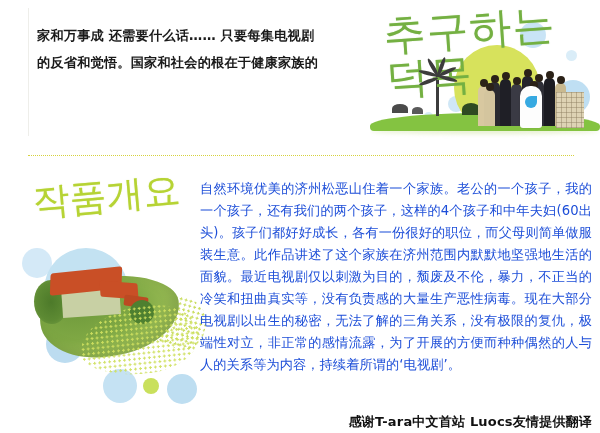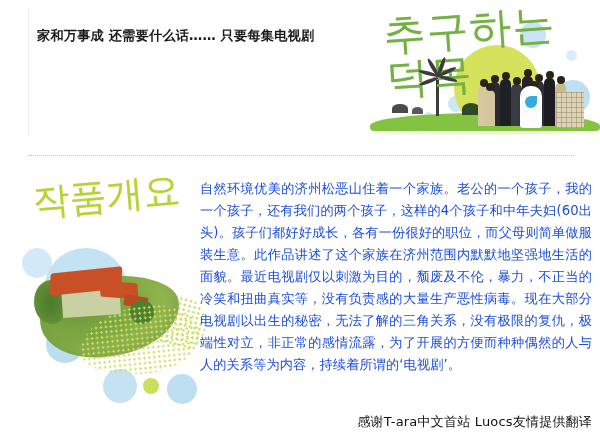--- a/index.html
+++ b/index.html
@@ -340,21 +340,21 @@
     letter-spacing: .4px;
     color: #111111;
     line-height: 11px;
     margin-top: 1px;
     white-space: nowrap;
   }
   #credit-line {
     position: absolute;
     right: 8px; top: 31px;
     font-size: 13px;
-    font-weight: normal;
+    font-weight: bold;
     color: #111111;
     letter-spacing: .2px;
     white-space: nowrap;
   }
 </style>
 </head>
 <body>
 
 <div id="page">
     <div class="blob" style="left: 22px; top: 248px; width: 30px; height: 30px; background: rgb(207, 231, 246); opacity: 0.9;"></div>
@@ -368,20 +368,21 @@
     <div class="blob" style="left: 556px; top: 80px; width: 34px; height: 34px; background: rgb(188, 221, 242); opacity: 0.95;"></div>
     <div class="blob" style="left: 566px; top: 50px; width: 11px; height: 11px; background: rgb(216, 236, 248); opacity: 0.95;"></div>
     <div class="blob" style="left: 520px; top: 22px; width: 26px; height: 26px; background: rgb(198, 227, 245); opacity: 0.95;"></div>
 
   <div id="top-section">
 
     <div id="intro-accent-bar"></div>
 
     <div id="intro-text">
       <div class="intro-line">家和万事成 还需要什么话……  只要每集电视剧</div>
+      <div class="intro-line">的反省和觉悟。国家和社会的根在于健康家族的</div>
     </div>
 
     <div id="top-art">
       <div id="top-sun"></div>
       <div id="top-grass-shadow"></div>
       <div id="top-grass"></div>
 
       <div id="palm-trunk"></div>
       <div id="bush1"></div>
       <div id="bush2"></div>

